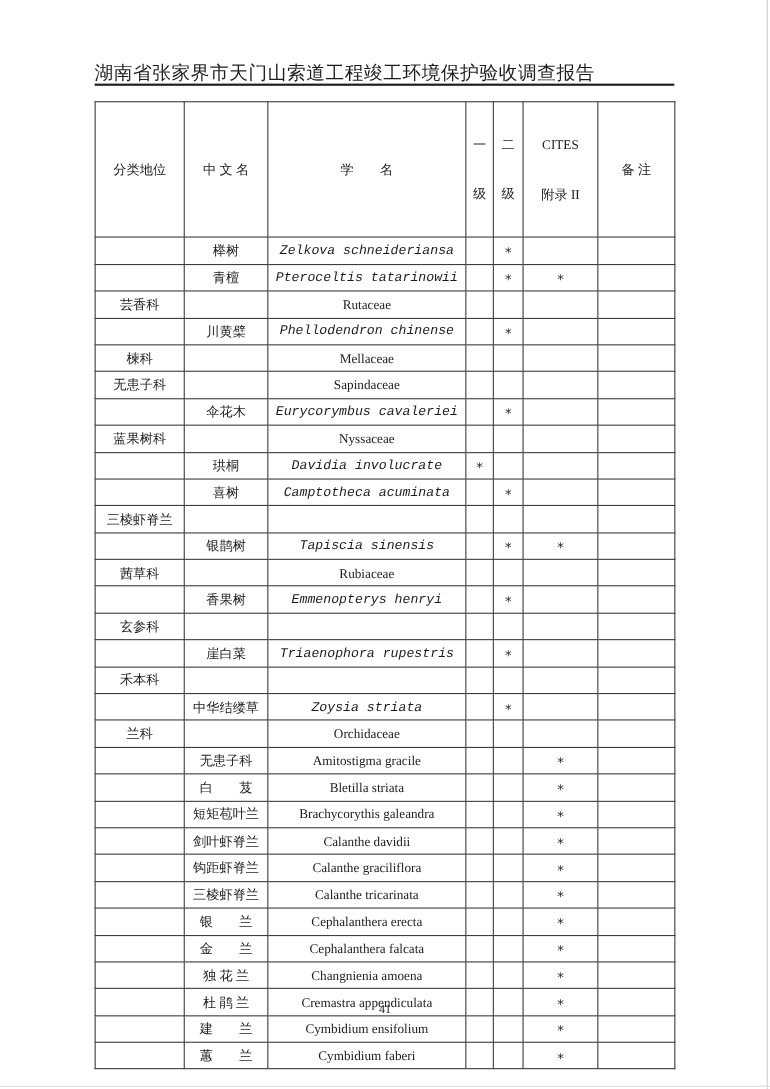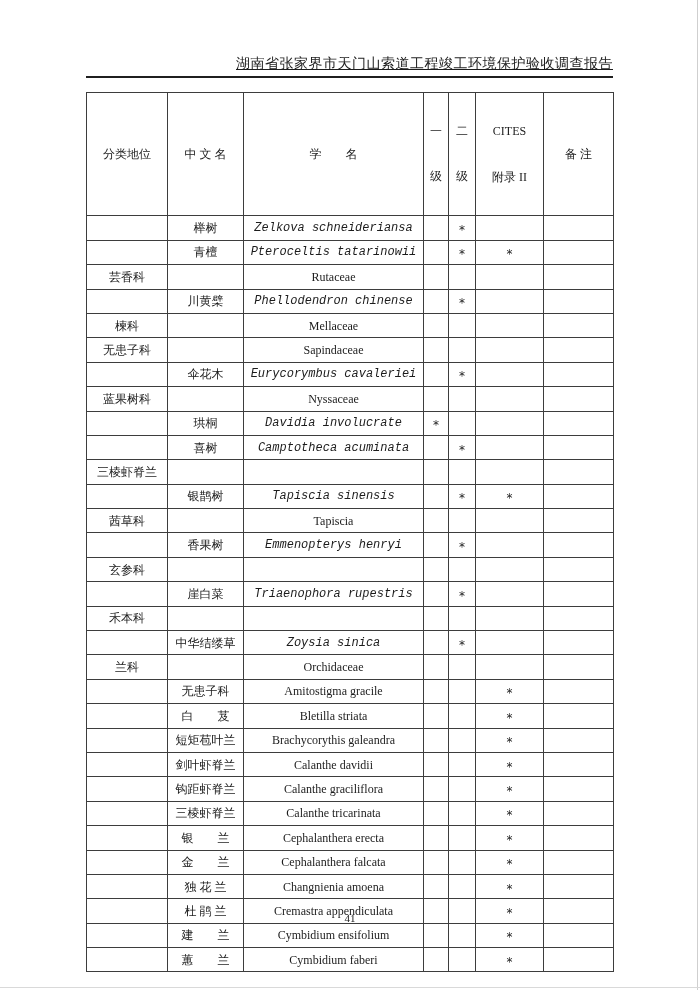--- a/index.html
+++ b/index.html
@@ -13,25 +13,23 @@
     height: 990px;
     font-family: "Liberation Serif", "DejaVu Serif", serif;
     color: #1c1c1c;
     overflow: hidden;
   }
   .report-header {
     position: absolute;
     top: 55px;
     left: 86px;
     width: 527px;
-    text-align: right;
-    font-size: 14px;
+    font-size: 17px;
     letter-spacing: 0.5px;
     white-space: nowrap;
-    text-decoration: underline;
   }
   .header-rule {
     position: absolute;
     top: 76px;
     left: 86px;
     width: 527px;
     height: 2px;
     background: #1f1f1f;
   }
   table.species-table {
@@ -251,21 +249,21 @@
     <td class="sci-cell italic">Tapiscia sinensis</td>
     <td class="mark-cell"></td>
     <td class="mark-cell">*</td>
     <td class="mark-cell">*</td>
     <td></td>
   </tr>
 
   <tr>
     <td>茜草科</td>
     <td></td>
-    <td class="sci-cell">Tapiscia</td>
+    <td class="sci-cell">Rubiaceae</td>
     <td class="mark-cell"></td>
     <td class="mark-cell"></td>
     <td class="mark-cell"></td>
     <td></td>
   </tr>
 
   <tr>
     <td></td>
     <td>香果树</td>
     <td class="sci-cell italic">Emmenopterys henryi</td>
@@ -301,21 +299,21 @@
     <td class="sci-cell"></td>
     <td class="mark-cell"></td>
     <td class="mark-cell"></td>
     <td class="mark-cell"></td>
     <td></td>
   </tr>
 
   <tr>
     <td></td>
     <td>中华结缕草</td>
-    <td class="sci-cell italic">Zoysia sinica</td>
+    <td class="sci-cell italic">Zoysia striata</td>
     <td class="mark-cell"></td>
     <td class="mark-cell">*</td>
     <td class="mark-cell"></td>
     <td></td>
   </tr>
 
   <tr>
     <td>兰科</td>
     <td></td>
     <td class="sci-cell">Orchidaceae</td>

